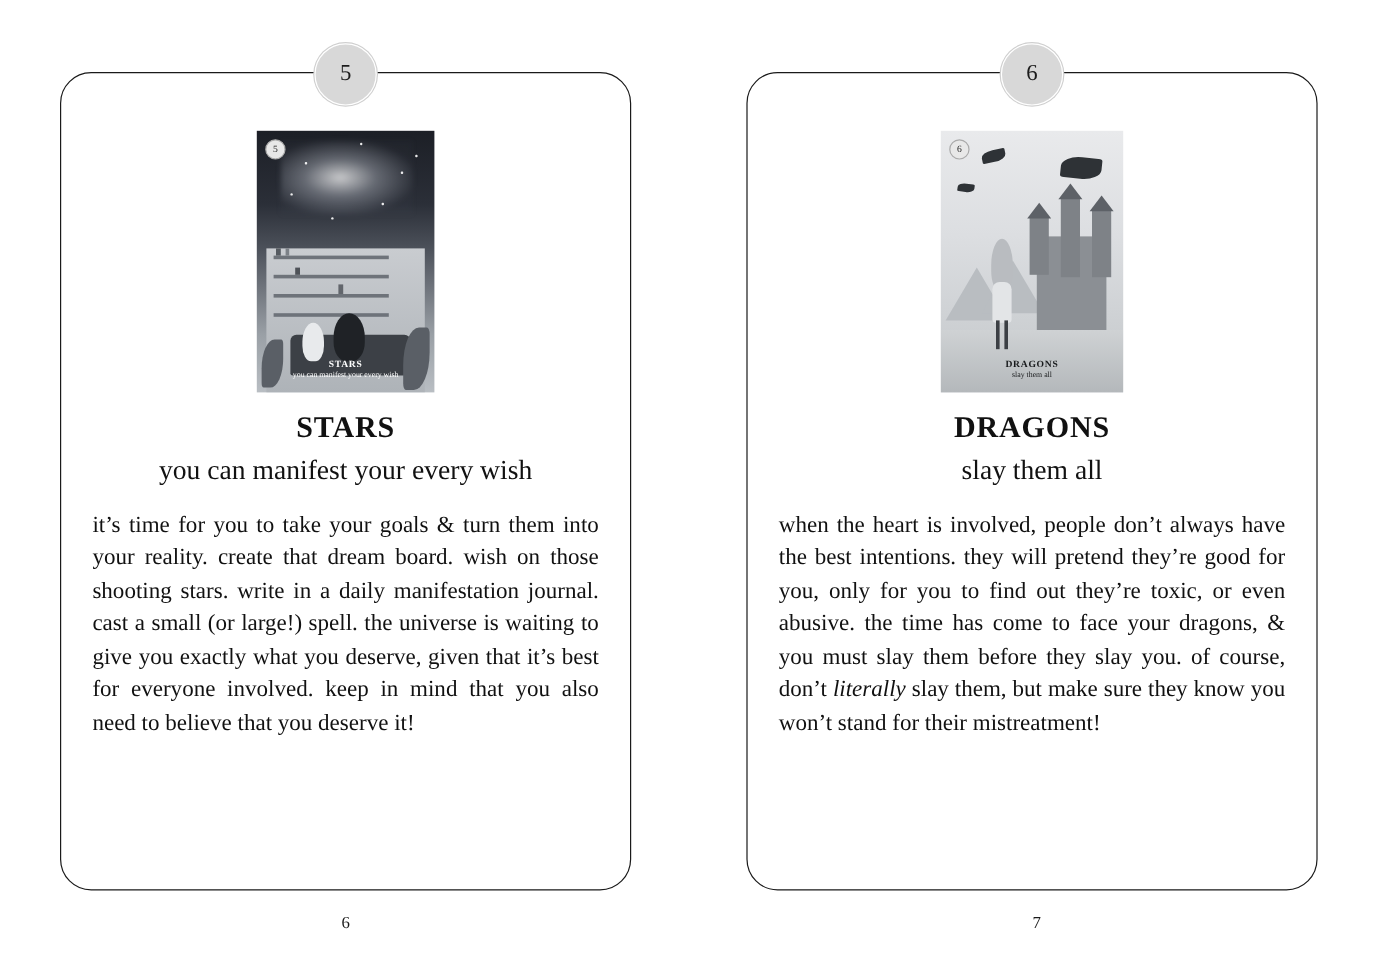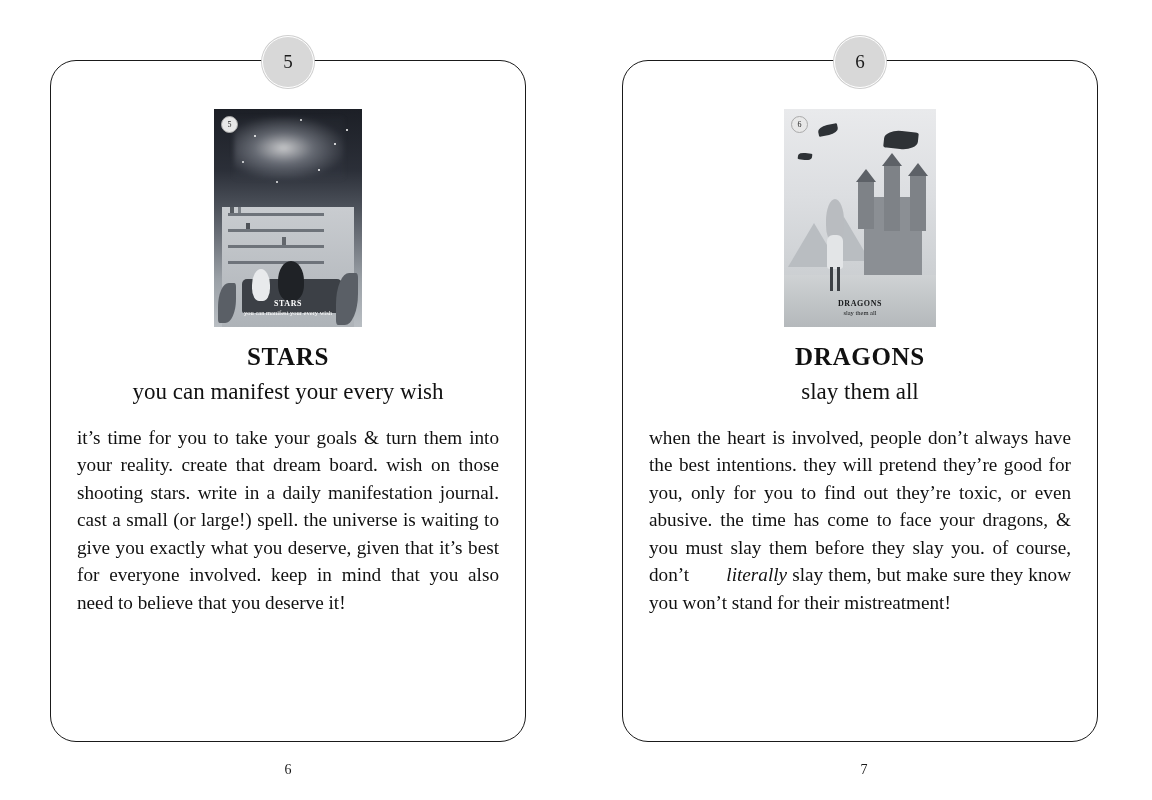--- a/index.html
+++ b/index.html
@@ -262,21 +262,21 @@
     position: absolute;
     top: 363px;
     left: 26px;
     right: 26px;
     font-size: 19.2px;
     line-height: 1.43;
     text-align: justify;
     text-justify: inter-word;
     font-family: "Liberation Serif", serif;
   }
-  .body-text em { font-style: italic; margin-left: 32px; }
+  .body-text em { font-style: italic; }
   .folio {
     position: absolute;
     bottom: 22px;
     left: 0;
     right: 0;
     text-align: center;
     font-size: 14px;
     color: #1a1a1a;
     font-family: "Liberation Serif", serif;
   }

